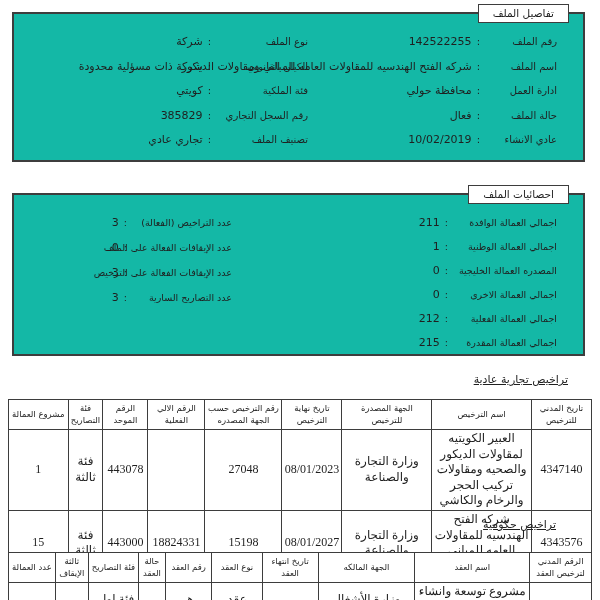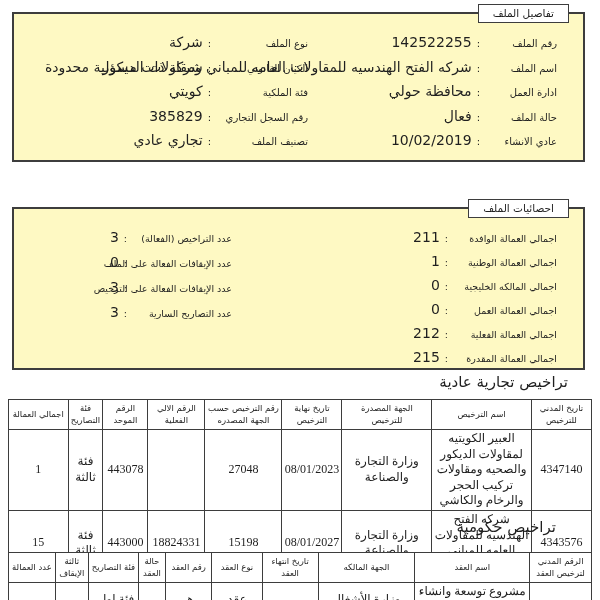--- a/index.html
+++ b/index.html
@@ -1,42 +1,42 @@
 <!DOCTYPE html>
 <html lang="ar" dir="rtl"><head>
 <meta charset="utf-8">
 <style>
   html,body{margin:0;padding:0;}
   body{
     width:600px;height:600px;overflow:hidden;background:#ffffff;
     font-family:"DejaVu Sans", sans-serif;color:#1f1f1f;position:relative;direction:rtl;
   }
-  .gbox{position:absolute;border:2px solid #3d3d3d;background:#fef9c3;}
+  .gbox{position:absolute;border:2px solid #3d3d3d;background:#14b8a6;}
   .gtitle{
     position:absolute;top:-10px;right:14px;border:1px solid #3d3d3d;background:#fff;
     padding:2px 14px;font-size:10.5px;line-height:1.25;white-space:nowrap;
   }
   .fcol{position:absolute;}
   .frow{display:flex;align-items:baseline;height:12px;margin-bottom:12.5px;white-space:nowrap;font-size:10px;line-height:12px;}
   .frow .flabel{flex:0 0 auto;}
   .frow .colon{margin:0 5px;flex:0 0 auto;}
-  .frow .fvalue{flex:0 0 auto;font-size:14px;}
+  .frow .fvalue{flex:0 0 auto;font-size:11px;}
   .rcol-details{top:22px;right:26px;width:322px;}
   .rcol-details .flabel{width:72px;}
   .lcol-details{top:22px;left:16px;width:278px;}
   .lcol-details .flabel{width:92px;}
   .rcol-stats{top:22px;right:26px;width:322px;}
   .rcol-stats .frow{font-size:9.5px;margin-bottom:12px;}
   .rcol-stats .flabel{width:104px;}
   .lcol-stats{top:22px;left:16px;width:202px;}
   .lcol-stats .frow{font-size:9.5px;margin-bottom:13px;}
   .lcol-stats .flabel{width:100px;}
   .sec-details{top:12px;left:12px;right:15px;height:146px;}
-  .sec-stats{top:193px;left:12px;right:15px;height:159px;margin-top:14px;}
-  .ttitle{position:absolute;font-size:15px;white-space:nowrap;}
+  .sec-stats{top:193px;left:12px;right:15px;height:159px;}
+  .ttitle{position:absolute;font-size:11px;text-decoration:underline;white-space:nowrap;}
   .title-commercial{top:373px;right:32px;}
   .title-government{top:518px;right:44px;}
   .twrap{position:absolute;left:8px;right:8px;}
   .twrap-commercial{top:399px;}
   .twrap-government{top:552px;}
   table.dtable{border-collapse:collapse;table-layout:fixed;width:100%;direction:rtl;background:#fff;}
   .dtable th,.dtable td{
     border:1px solid #3d3d3d;text-align:center;vertical-align:middle;
     padding:1px 2px;font-weight:normal;overflow:hidden;
   }
@@ -116,26 +116,26 @@
       <span class="flabel">اجمالي العمالة الوافدة</span>
       <span class="colon">:</span>
       <span class="fvalue">211</span>
     </div>
     <div class="frow">
       <span class="flabel">اجمالي العمالة الوطنية</span>
       <span class="colon">:</span>
       <span class="fvalue">1</span>
     </div>
     <div class="frow">
-      <span class="flabel">اجمالي المالكه الخليجية</span>
+      <span class="flabel">المصدره العمالة الخليجية</span>
       <span class="colon">:</span>
       <span class="fvalue">0</span>
     </div>
     <div class="frow">
-      <span class="flabel">اجمالي العمالة العمل</span>
+      <span class="flabel">اجمالي العمالة الاخرى</span>
       <span class="colon">:</span>
       <span class="fvalue">0</span>
     </div>
     <div class="frow">
       <span class="flabel">اجمالي العمالة الفعلية</span>
       <span class="colon">:</span>
       <span class="fvalue">212</span>
     </div>
     <div class="frow">
       <span class="flabel">اجمالي العمالة المقدرة</span>
@@ -186,21 +186,21 @@
     <thead>
       <tr>
         <th>تاريخ المدني للترخيص</th>
         <th>اسم الترخيص</th>
         <th>الجهة المصدرة للترخيص</th>
         <th>تاريخ نهاية الترخيص</th>
         <th>رقم الترخيص حسب الجهة المصدره</th>
         <th>الرقم الالي الفعلية</th>
         <th>الرقم الموحد</th>
         <th>فئة التصاريح</th>
-        <th>اجمالي العمالة</th>
+        <th>مشروع العمالة</th>
       </tr>
     </thead>
     <tbody>
       <tr>
         <td>4347140</td>
         <td>العبير الكويتيه لمقاولات الديكور والصحيه ومقاولات تركيب الحجر والرخام والكاشي</td>
         <td>وزارة التجارة والصناعة</td>
         <td>08/01/2023</td>
         <td>27048</td>
         <td></td>

